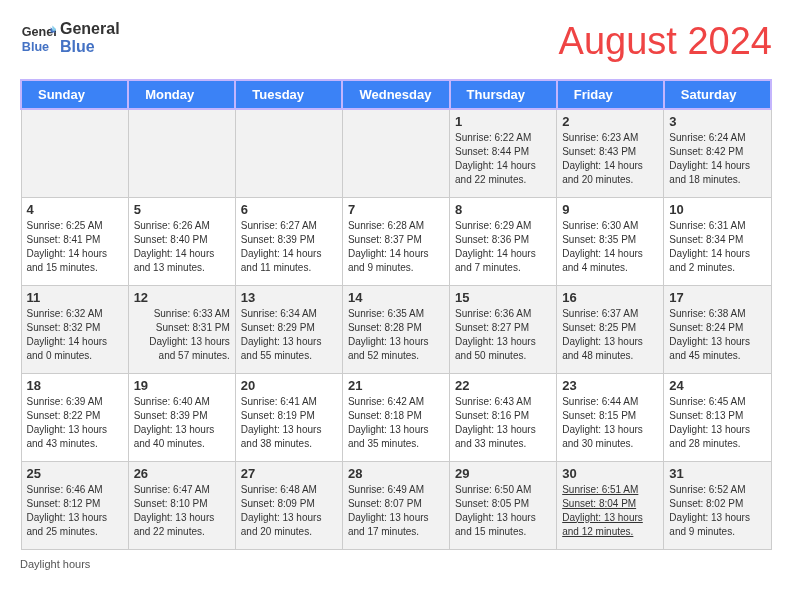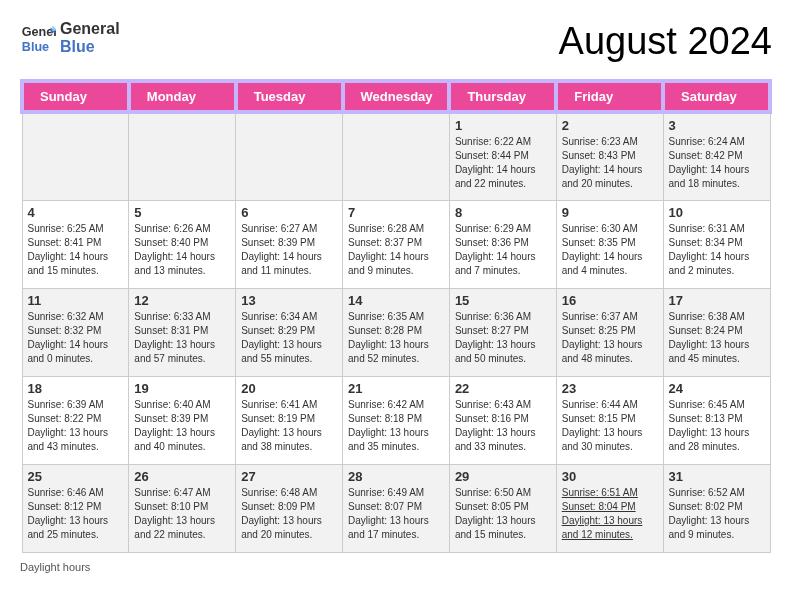--- a/index.html
+++ b/index.html
@@ -24,39 +24,39 @@
     .logo-icon {
       width: 36px;
       height: 36px;
     }
     .title-block {
       text-align: right;
     }
     .calendar-title {
       font-size: 38px;
       font-weight: normal;
-      color: #000000;
+      color: #ef4444;
     }
     .calendar-subtitle {
       font-size: 15px;
       color: #555;
     }
     table {
       width: 100%;
       border-collapse: collapse;
       table-layout: fixed;
     }
     thead tr th {
-      background-color: #ec4899;
+      background-color: #3b82f6;
       color: #fff;
       font-size: 13px;
       font-weight: bold;
       padding: 6px 16px;
       text-align: left;
-      border: 4px solid #c4b5fd;
+      border: 2px solid #c4b5fd;
     }
     tbody tr td {
       border: 1px solid #ccc;
       vertical-align: top;
       padding: 4px 5px;
       font-size: 10.5px;
       color: #333;
       height: 88px;
       background: #fff;
     }
@@ -201,21 +201,21 @@
       <tr>
         <td>
           <div class="day-number">11</div>
           <div class="day-info" style="white-space: pre-line;">Sunrise: 6:32 AM
 Sunset: 8:32 PM
 Daylight: 14 hours
 and 0 minutes.</div>
         </td>
         <td>
           <div class="day-number">12</div>
-          <div class="day-info" style="white-space: pre-line;">Sunrise: 6:33 AM
+          <div class="day-info" style="white-space: pre-line; text-align: right;">Sunrise: 6:33 AM
 Sunset: 8:31 PM
 Daylight: 13 hours
 and 57 minutes.</div>
         </td>
         <td>
           <div class="day-number">13</div>
           <div class="day-info" style="white-space: pre-line;">Sunrise: 6:34 AM
 Sunset: 8:29 PM
 Daylight: 13 hours
 and 55 minutes.</div>

